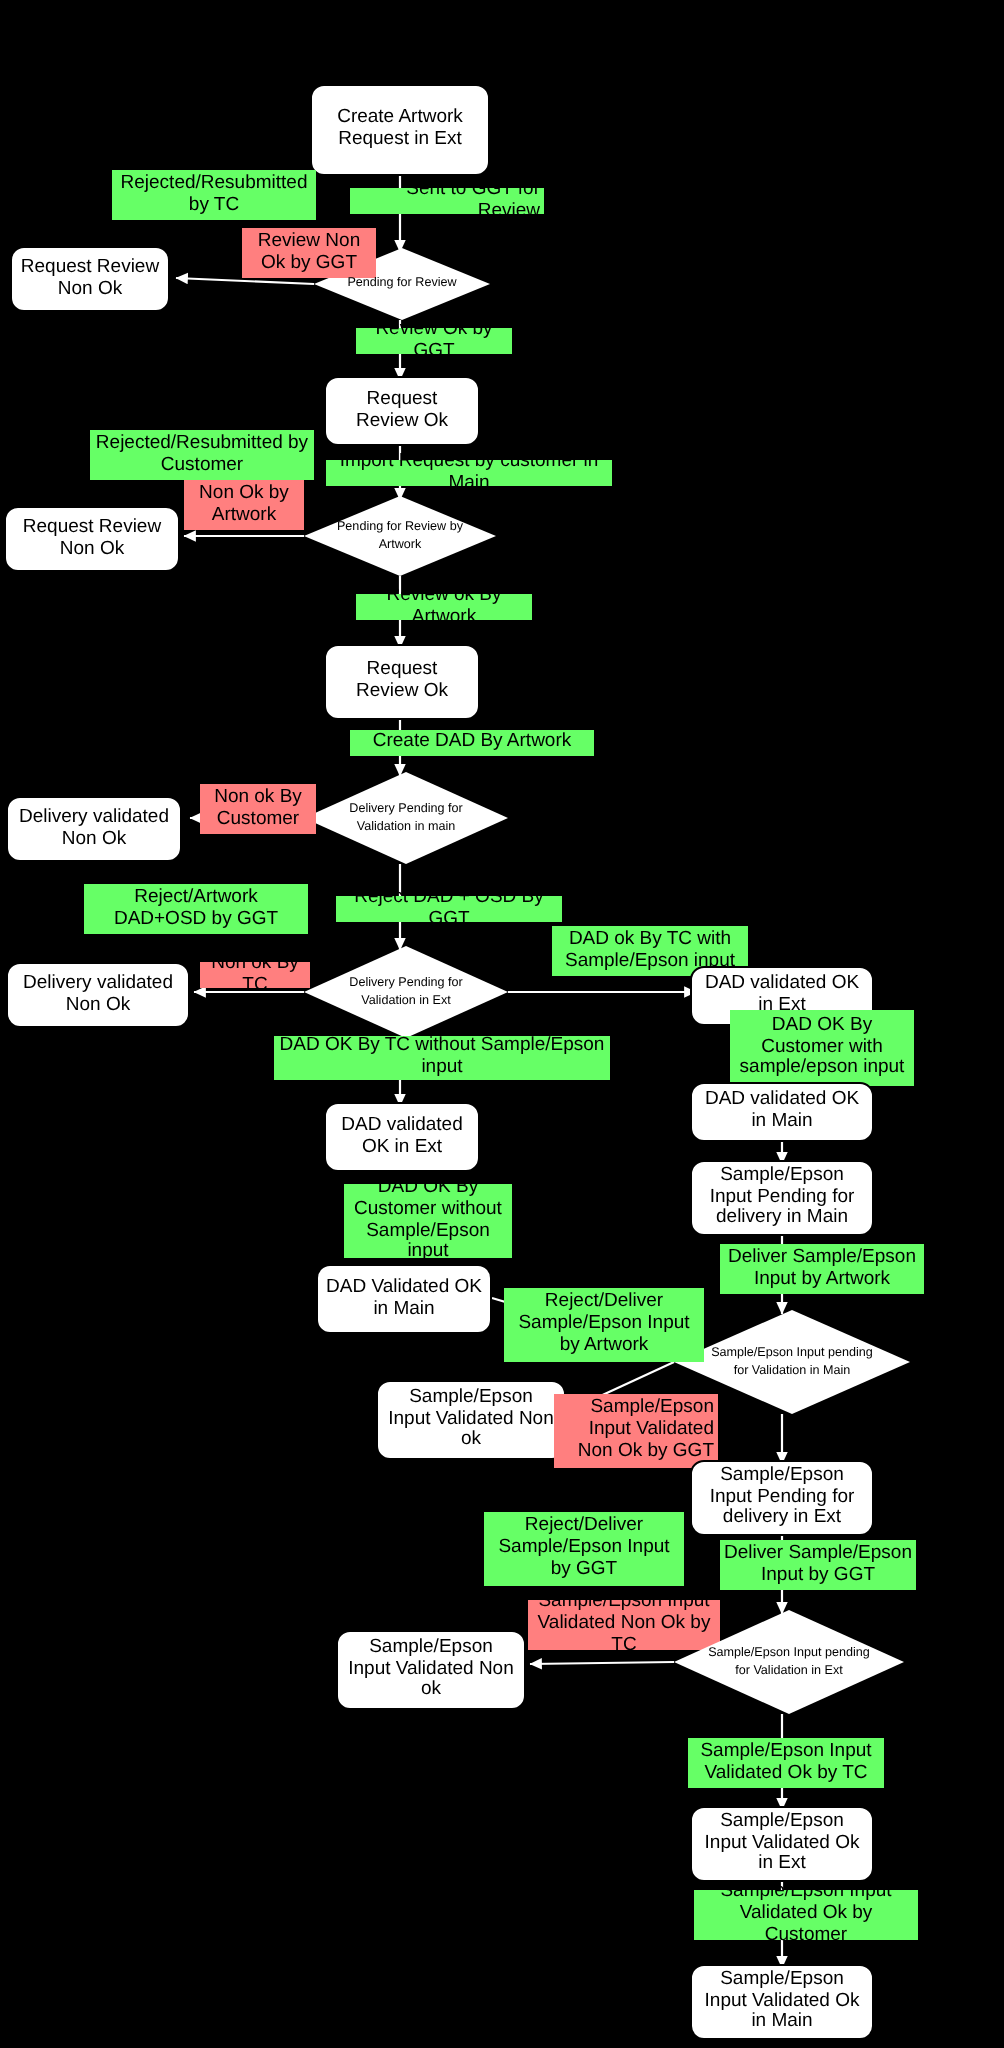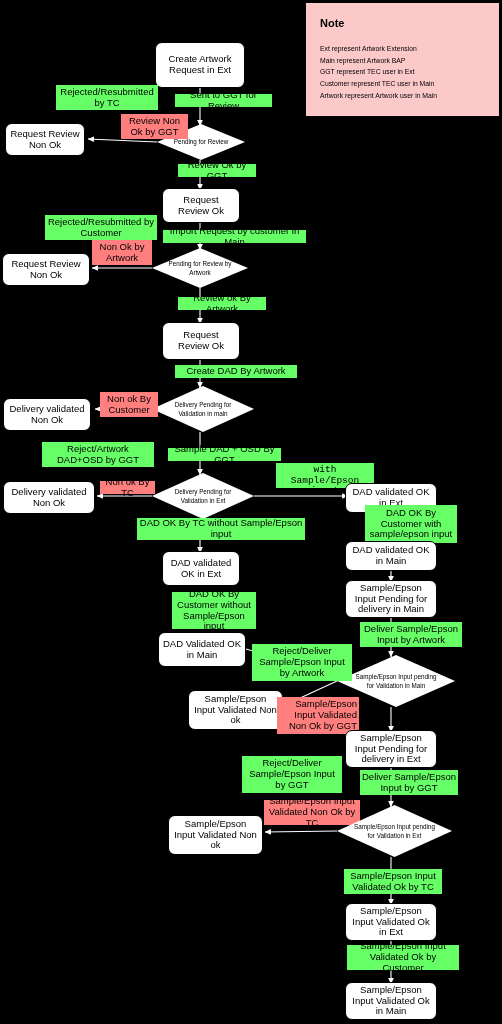--- a/index.html
+++ b/index.html
@@ -72,21 +72,21 @@
       <path d="M152,268 L92,268"></path>
       <path d="M152,409 L95,409"></path>
       <path d="M152,496 L97,496"></path>
       <path d="M337,681 L285,705"></path>
       <path d="M337,831 L265,832"></path>
     </g>
   </svg>
 
   <div id="nodes">
       <div class="node state" style="left: 155px; top: 42px; width: 90px; height: 46px;">Create Artwork Request in Ext</div>
-      <div class="node lbl-green" style="left: 155px; top: 94px; width: 97px; height: 13px;">Sent to GGT for Review</div>
+      <div class="node lbl-green" style="left: 155px; top: 94px; width: 97px; height: 13px; text-align: right;">Sent to GGT for Review</div>
       <div class="node diamond" style="left: 157px; top: 124px; width: 88px; height: 36px;">
         <div class="dshape"></div>
         <div class="dtxt">Pending for Review</div>
       </div>
       <div class="node lbl-red" style="left: 89px; top: 114px; width: 67px; height: 25px; margin-left: 32px;">Review Non Ok by GGT</div>
       <div class="node state" style="left: 5px; top: 123px; width: 80px; height: 33px;">Request Review Non Ok</div>
       <div class="node lbl-green" style="left: 36px; top: 85px; width: 102px; height: 25px;">Rejected/Resubmitted by TC</div>
       <div class="node lbl-green" style="left: 158px; top: 164px; width: 78px; height: 13px;">Review Ok by GGT</div>
       <div class="node state" style="left: 162px; top: 188px; width: 78px; height: 35px;">Request Review Ok</div>
       <div class="node lbl-green" style="left: 143px; top: 230px; width: 143px; height: 13px;">Import Request by customer in Main</div>
@@ -100,28 +100,28 @@
       <div class="node lbl-green" style="left: 158px; top: 297px; width: 88px; height: 13px;">Review ok By Artwork</div>
       <div class="node state" style="left: 162px; top: 322px; width: 78px; height: 38px;">Request Review Ok</div>
       <div class="node lbl-green" style="left: 155px; top: 365px; width: 122px; height: 13px;">Create DAD By Artwork</div>
       <div class="node diamond" style="left: 152px; top: 386px; width: 102px; height: 46px;">
         <div class="dshape"></div>
         <div class="dtxt">Delivery Pending for Validation in main</div>
       </div>
       <div class="node lbl-red" style="left: 100px; top: 392px; width: 58px; height: 25px;">Non ok By Customer</div>
       <div class="node state" style="left: 3px; top: 398px; width: 88px; height: 33px;">Delivery validated Non Ok</div>
       <div class="node lbl-green" style="left: 22px; top: 442px; width: 112px; height: 25px;">Reject/Artwork DAD+OSD by GGT</div>
-      <div class="node lbl-green" style="left: 148px; top: 448px; width: 113px; height: 13px;">Sample DAD + OSD By GGT</div>
+      <div class="node lbl-green" style="left: 148px; top: 448px; width: 113px; height: 13px;">Reject DAD + OSD By GGT</div>
       <div class="node diamond" style="left: 152px; top: 473px; width: 102px; height: 46px;">
         <div class="dshape"></div>
         <div class="dtxt">Delivery Pending for Validation in Ext</div>
       </div>
       <div class="node lbl-red" style="left: 100px; top: 481px; width: 55px; height: 13px;">Non ok By TC</div>
       <div class="node state" style="left: 3px; top: 481px; width: 92px; height: 33px;">Delivery validated Non Ok</div>
-      <div class="node lbl-green" style="left: 256px; top: 463px; width: 98px; height: 25px; font-family: Liberation Mono, monospace;">DAD ok By TC with Sample/Epson input</div>
+      <div class="node lbl-green" style="left: 256px; top: 463px; width: 98px; height: 25px;">DAD ok By TC with Sample/Epson input</div>
       <div class="node state" style="left: 345px; top: 483px; width: 92px; height: 30px;">DAD validated OK in Ext</div>
       <div class="node lbl-green" style="left: 345px; top: 505px; width: 92px; height: 38px;">DAD OK By Customer with sample/epson input</div>
       <div class="node state" style="left: 345px; top: 541px; width: 92px; height: 30px;">DAD validated OK in Main</div>
       <div class="node lbl-green" style="left: 117px; top: 518px; width: 168px; height: 22px;">DAD OK By TC without Sample/Epson input</div>
       <div class="node state" style="left: 162px; top: 551px; width: 78px; height: 35px;">DAD validated OK in Ext</div>
       <div class="node lbl-green" style="left: 152px; top: 592px; width: 84px; height: 37px;">DAD OK By Customer without Sample/Epson input</div>
       <div class="node state" style="left: 158px; top: 632px; width: 88px; height: 35px;">DAD Validated OK in Main</div>
       <div class="node state" style="left: 345px; top: 580px; width: 92px; height: 38px;">Sample/Epson Input Pending for delivery in Main</div>
       <div class="node lbl-green" style="left: 340px; top: 622px; width: 102px; height: 25px;">Deliver Sample/Epson Input by Artwork</div>
       <div class="node diamond" style="left: 337px; top: 655px; width: 118px; height: 52px;">
@@ -139,23 +139,13 @@
         <div class="dshape"></div>
         <div class="dtxt">Sample/Epson Input pending for Validation in Ext</div>
       </div>
       <div class="node state" style="left: 168px; top: 815px; width: 95px; height: 40px;">Sample/Epson Input Validated Non ok</div>
       <div class="node lbl-green" style="left: 324px; top: 869px; width: 98px; height: 25px;">Sample/Epson Input Validated Ok by TC</div>
       <div class="node state" style="left: 345px; top: 903px; width: 92px; height: 38px;">Sample/Epson Input Validated Ok in Ext</div>
       <div class="node lbl-green" style="left: 327px; top: 945px; width: 112px; height: 25px;">Sample/Epson Input Validated Ok by Customer</div>
       <div class="node state" style="left: 345px; top: 982px; width: 92px; height: 38px;">Sample/Epson Input Validated Ok in Main</div>
     </div>
 
-  <div class="note" style="left: 306px; top: 3px; width: 193px; height: 113px; background: rgb(252, 201, 201);">
-    <div class="note-title">Note</div>
-    <div id="note-lines">
-        <div class="note-line">Ext represent Artwork Extension</div>
-        <div class="note-line">Main represent Artwork BAP</div>
-        <div class="note-line">GGT represent TEC user in Ext</div>
-        <div class="note-line">Customer represent TEC user in Main</div>
-        <div class="note-line">Artwork represent Artwork user in Main</div>
-      </div>
-  </div>
 </div>
 
 </body></html>

